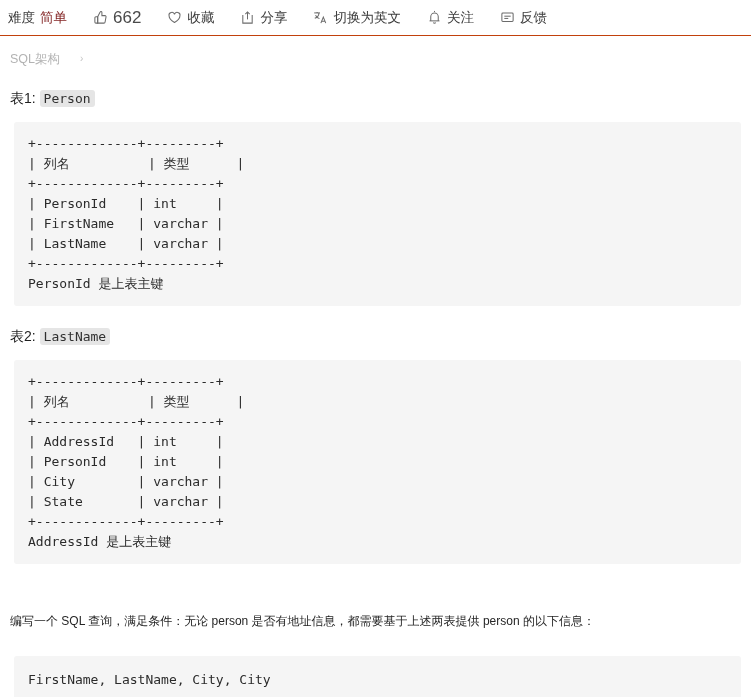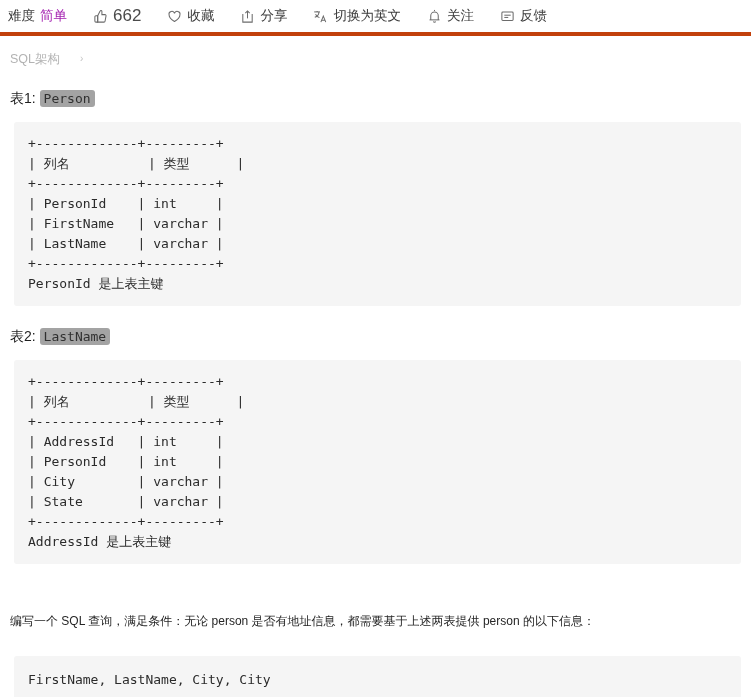--- a/index.html
+++ b/index.html
@@ -16,38 +16,38 @@
   }
 
   
   .toolbar {
     display: flex;
     align-items: center;
     height: 36px;
     padding: 0 0 0 8px;
     font-size: 13.5px;
     color: #3c3c3c;
-    border-bottom: 4px solid #c2410c;
+    border-bottom: 1px solid #c2410c;
     box-sizing: border-box;
   }
   .tb-group {
     display: flex;
     align-items: center;
     white-space: nowrap;
   }
   .tb-item {
     display: flex;
     align-items: center;
     gap: 5px;
     cursor: pointer;
     padding: 2px 0;
   }
   .tb-sep { width: 26px; flex: none; }
   .tb-label { line-height: 1; }
-  .difficulty-value { color: #a21caf; }
+  .difficulty-value { color: #7f1d1d; }
   .tb-icon {
     display: inline-flex;
     align-items: center;
     justify-content: center;
     width: 15px;
     height: 15px;
     color: #6b6b6b;
   }
   .tb-icon svg { display: block; }
   .tb-count { color: #4a4a4a; font-size: 17px; }
@@ -69,21 +69,21 @@
 
   .table-caption {
     font-size: 14px;
     color: #1f1f1f;
     margin: 20px 0 0 2px;
     line-height: 20px;
   }
   .inline-code {
     font-family: "DejaVu Sans Mono", "Liberation Mono", monospace;
     font-size: 13px;
-    background: #a3a3a3;
+    background: #e5e5e5;
     border-radius: 3px;
     padding: 1px 4px;
     color: #303030;
   }
 
   .code-block {
     background: #f5f5f5;
     border-radius: 3px;
     margin: 13px 0 0 6px;
     padding: 12px 14px 12px 14px;

